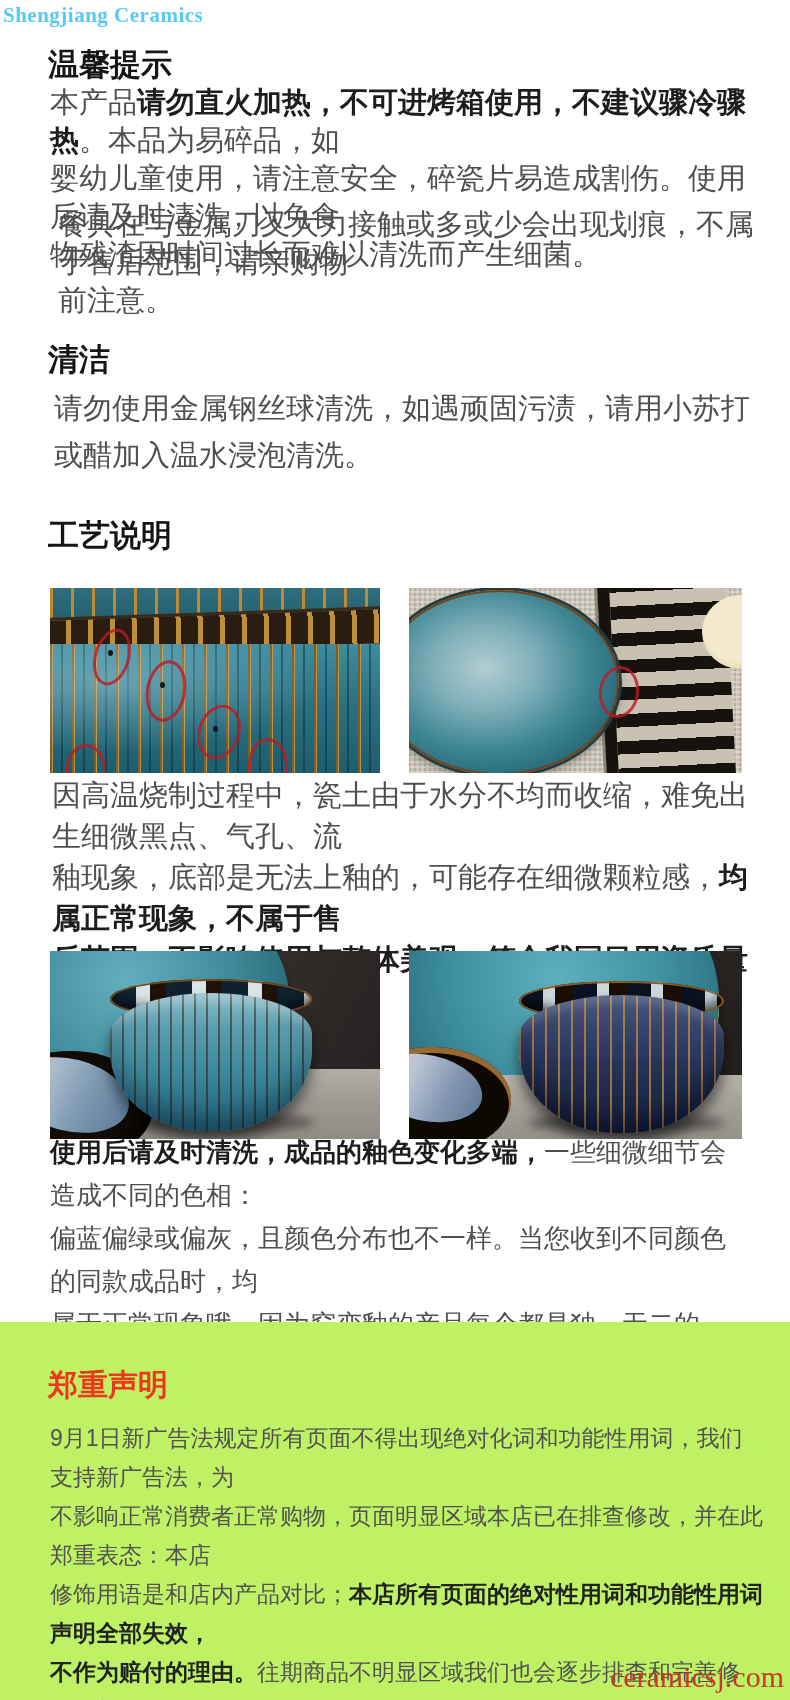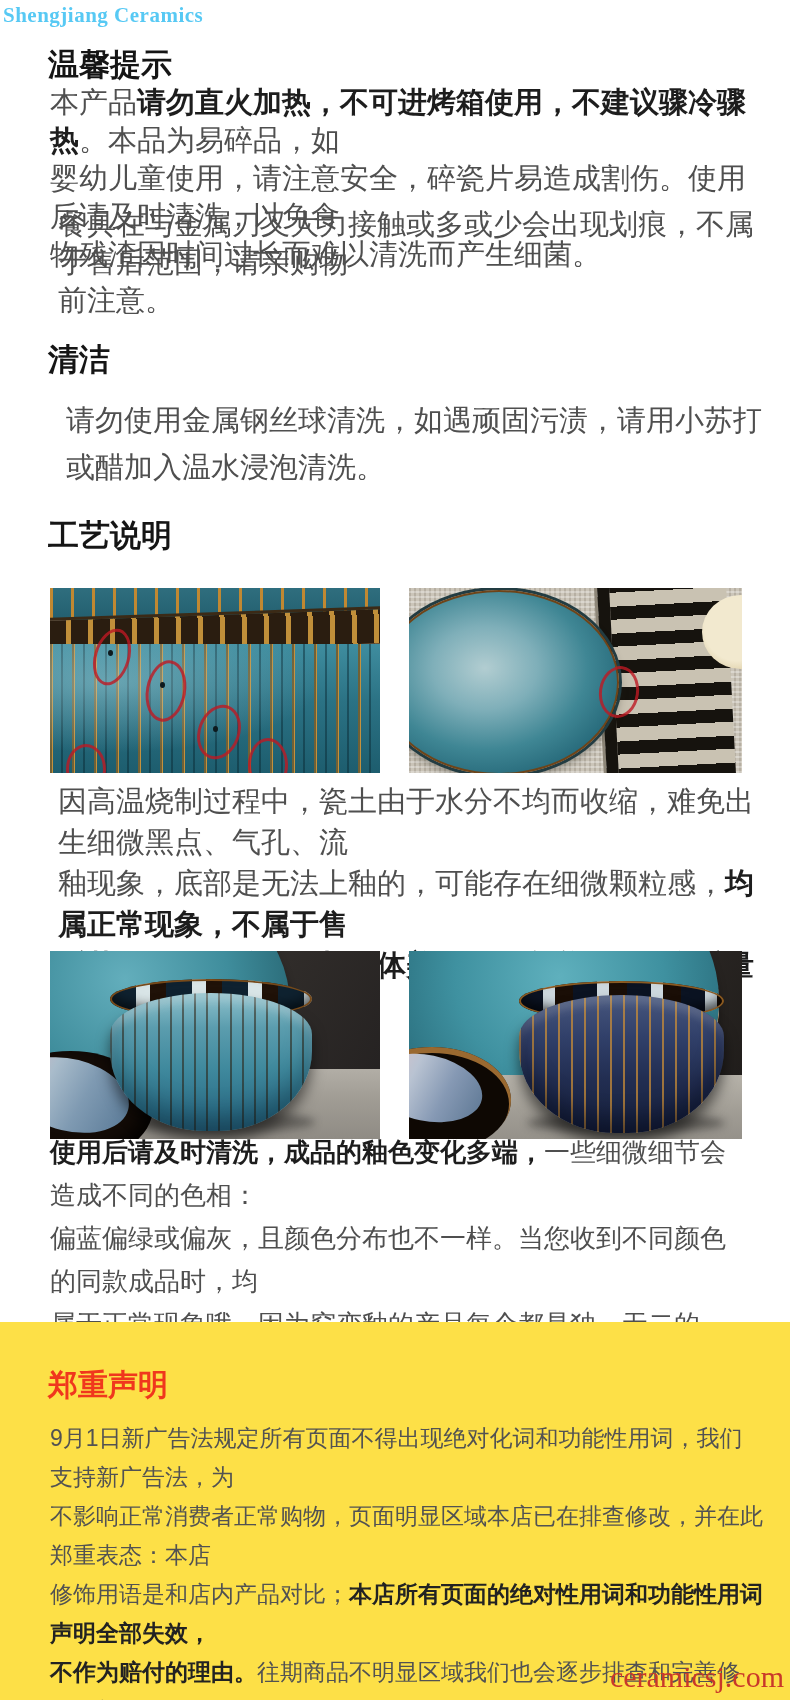--- a/index.html
+++ b/index.html
@@ -80,40 +80,40 @@
   .ph4-bowl{left:110px;top:44px;width:205px;height:138px;
      border-radius:50% 50% 47% 47% / 30% 30% 60% 60%;
      background:repeating-linear-gradient(90deg,rgba(200,140,55,.75) 0 2px,transparent 2px 13px),
        linear-gradient(180deg,#47577e 0%,#31406a 30%,#222e52 60%,#16203c 100%);
      box-shadow:0 10px 14px rgba(0,0,0,.55),inset 0 -14px 22px rgba(0,5,20,.45),inset 0 8px 8px rgba(255,255,255,.16);}
   .ph4-sbowl{left:-56px;top:96px;width:158px;height:106px;border-radius:50%;background:#0e0803;
      box-shadow:inset 0 4px 0 2px rgba(190,130,60,.8);}
   .ph4-sbowl-in{left:-38px;top:104px;width:112px;height:66px;border-radius:50%;transform:rotate(12deg);
      background:linear-gradient(105deg,#e3c3c6 0%,#b9c3d2 35%,#8699b4 65%,#5e7894 100%);}
   
-  .graybox{position:absolute;left:0;top:1322px;width:790px;height:378px;background:#fde047;}
+  .graybox{position:absolute;left:0;top:1322px;width:790px;height:378px;background:#bef264;}
   .h-red{position:absolute;left:48px;top:47px;font-size:30px;font-weight:700;color:#f0371d;line-height:1.05;}
   .footp{position:absolute;left:50px;top:97px;width:715px;font-size:23px;line-height:39px;color:#525252;}
   .footp .b{color:#222222;}
   .watermark{position:absolute;right:6px;bottom:6px;font-family:"Liberation Serif","DejaVu Serif",serif;
      font-size:30px;color:#c9382a;}
 </style>
 </head>
 <body>
 
 <div class="page">
 
   <div class="logo">Shengjiang Ceramics</div>
 
   <div class="h" style="top:49px;">温馨提示</div>
   <p class="body lh38" style="top:83px;margin:0;"><span>本产品</span><span class="b">请勿直火加热，不可进烤箱使用，不建议骤冷骤热</span><span>。本品为易碎品，如</span><br><span>婴幼儿童使用，请注意安全，碎瓷片易造成割伤。使用后请及时清洗，以免食</span><br><span>物残渣因时间过长而难以清洗而产生细菌。</span></p>
   <p class="body lh38" style="top:197px;margin:8px;"><span>餐具在与金属刀叉大力接触或多或少会出现划痕，不属于售后范围，请亲购物</span><br><span>前注意。</span></p>
 
   <div class="h" style="top:344px;text-align:right;">清洁</div>
-  <p class="body lh47" style="top:381px;margin:16px;"><span>请勿使用金属钢丝球清洗，如遇顽固污渍，请用小苏打或醋加入温水浸泡清洗。</span><br></p>
+  <p class="body lh47" style="top:381px;margin:4px;"><span>请勿使用金属钢丝球清洗，如遇顽固污渍，请用小苏打或醋加入温水浸泡清洗。</span><br></p>
 
   <div class="h" style="top:520px;">工艺说明</div>
 
   <div id="ph1" class="photo">
     <div class="abs ph1-far"></div>
     <div class="abs ph1-rim"></div>
     <div class="abs ph1-near"></div>
     <div class="redc" style="left:44px;top:40px;width:30px;height:52px;transform:rotate(16deg);"></div>
     <div class="redc" style="left:96px;top:72px;width:34px;height:56px;transform:rotate(10deg);"></div>
     <div class="redc" style="left:148px;top:116px;width:36px;height:50px;transform:rotate(20deg);"></div>
@@ -124,21 +124,21 @@
     <div class="speck" style="left:163px;top:138px;"></div>
   </div>
   <div id="ph2" class="photo">
     <div class="abs ph2-weave"></div>
     <div class="abs ph2-mat"></div>
     <div class="abs ph2-plate"></div>
     <div class="abs ph2-cup"></div>
     <div class="redc" style="left:190px;top:78px;width:34px;height:46px;transform:rotate(8deg);"></div>
   </div>
 
-  <p class="body lh41" style="top:773px;margin:8px;"><span>因高温烧制过程中，瓷土由于水分不均而收缩，难免出生细微黑点、气孔、流</span><br><span>釉现象，底部是无法上釉的，可能存在细微颗粒感，</span><span class="b">均属正常现象，不属于售</span><br><span class="b">后范围，不影响使用与整体美观，符合我国日用瓷质量等级标准，望亲悉知！</span></p>
+  <p class="body lh41" style="top:773px;margin:2px;"><span>因高温烧制过程中，瓷土由于水分不均而收缩，难免出生细微黑点、气孔、流</span><br><span>釉现象，底部是无法上釉的，可能存在细微颗粒感，</span><span class="b">均属正常现象，不属于售</span><br><span class="b">后范围，不影响使用与整体美观，符合我国日用瓷质量等级标准，望亲悉知！</span></p>
 
   <div id="ph3" class="photo">
     <div class="abs ph3-wall"></div>
     <div class="abs ph3-plate"></div>
     <div class="abs ph3-floor"></div>
     <div class="abs ph3-shadow"></div>
     <div class="abs ph3-sbowl"></div>
     <div class="abs ph3-sbowl-in"></div>
     <div class="abs ph3-rim"></div>
     <div class="abs ph3-bowl"></div>

